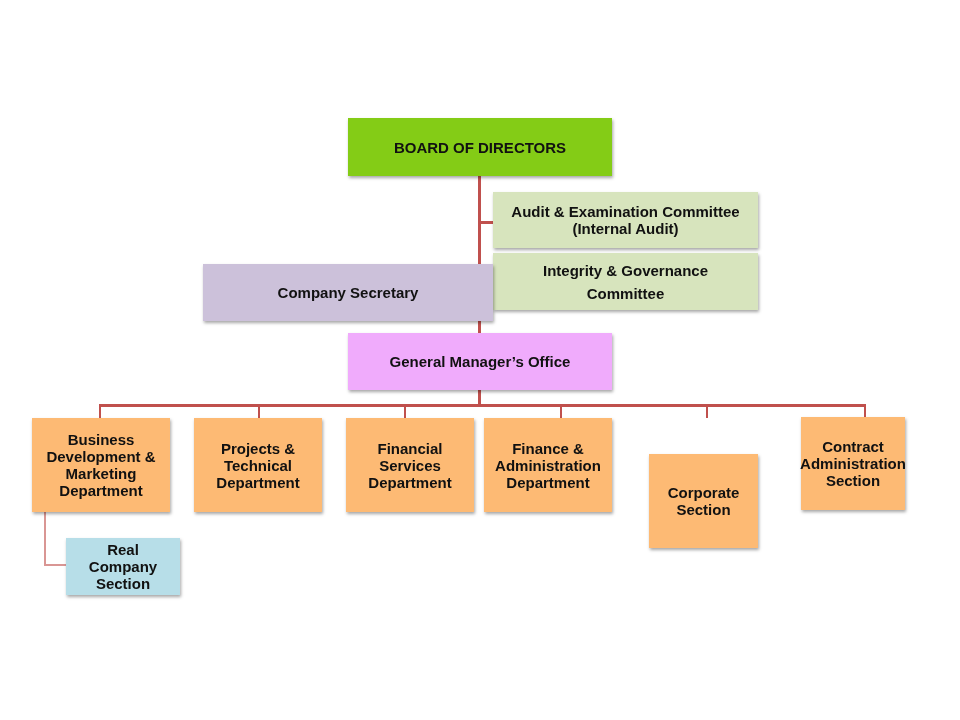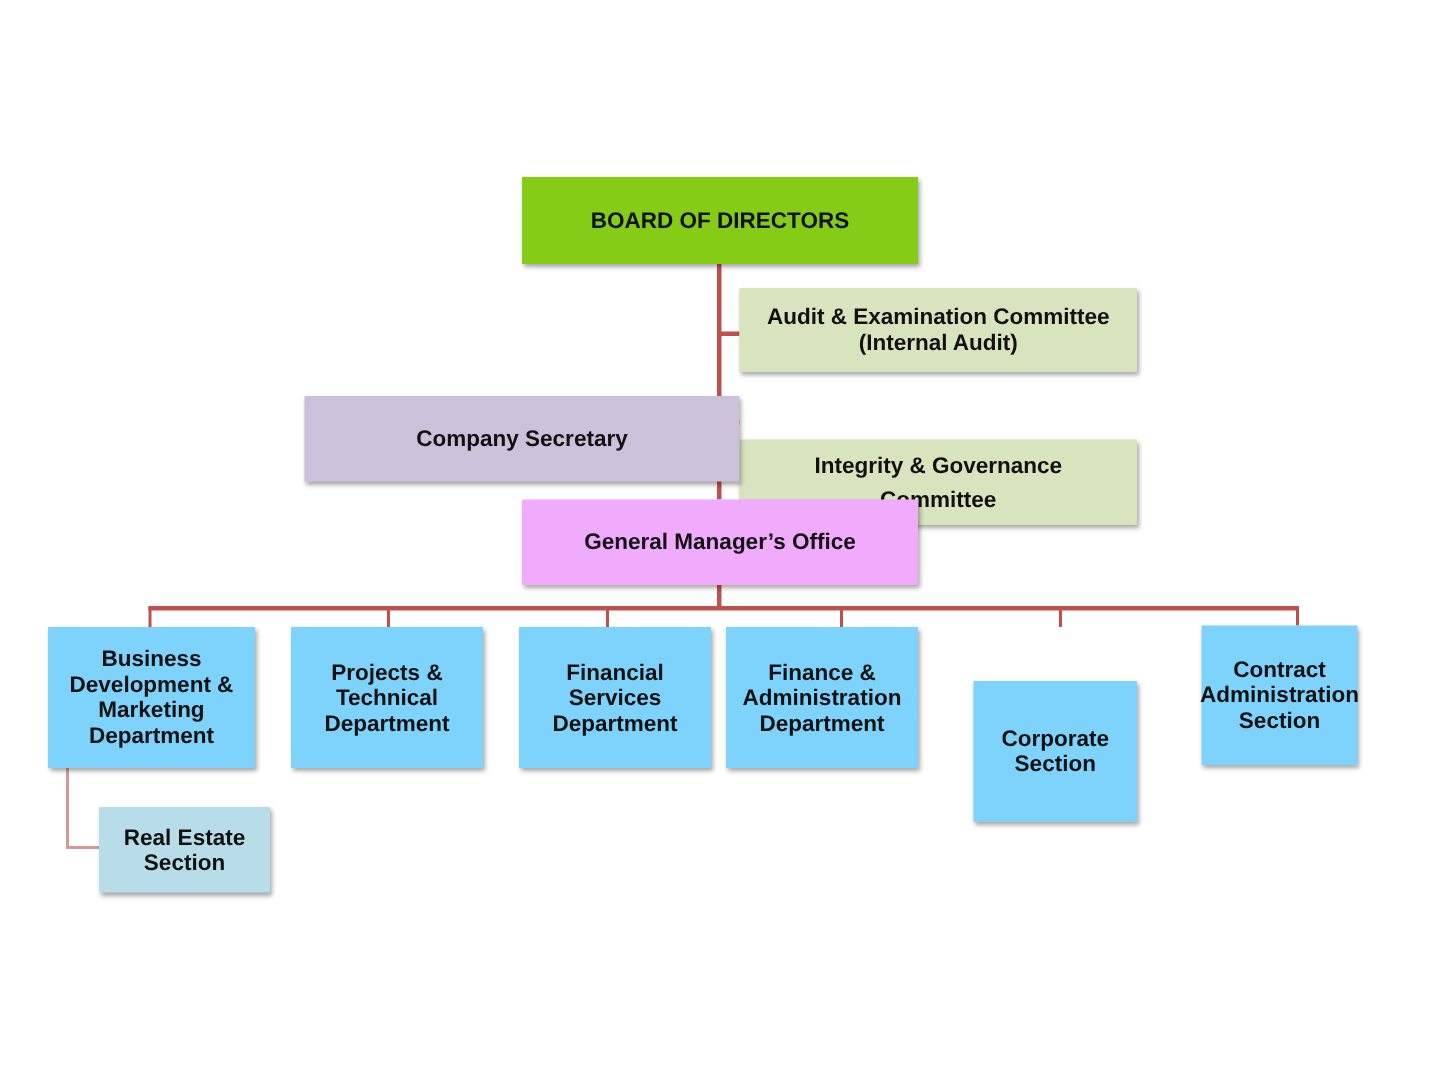--- a/index.html
+++ b/index.html
@@ -5,24 +5,24 @@
     html, body { margin: 0; padding: 0; background: #ffffff; }
     body { width: 960px; height: 720px; position: relative; overflow: hidden;
       font-family: "Liberation Sans", "DejaVu Sans", sans-serif; }
     .box { position: absolute; display: flex; align-items: center; justify-content: center;
       text-align: center; font-weight: bold; color: #111; font-size: 15px; line-height: 17px;
       box-shadow: 1px 2px 3px rgba(0,0,0,0.35); box-sizing: border-box; padding: 0 6px; }
     .box span { display: block; }
     .line { position: absolute; background: #c0504d; }
     .board { left: 348px; top: 118px; width: 264px; height: 58px; background: #84cc16; }
     .audit { left: 493px; top: 192px; width: 265px; height: 56px; background: #d7e4bd; text-align: center; }
-    .integrity { left: 493px; top: 253px; width: 265px; height: 57px; background: #d7e4bd; line-height: 23px; margin-top: 40px; }
+    .integrity { left: 493px; top: 253px; width: 265px; height: 57px; background: #d7e4bd; line-height: 23px; }
     .secretary { left: 203px; top: 264px; width: 290px; height: 57px; background: #ccc1da; }
     .gm { left: 348px; top: 333px; width: 264px; height: 57px; background: #f0abfc; }
-    .dept { top: 418px; height: 94px; background: #7dd3fc; }
+    .dept { top: 418px; height: 94px; background: #fdba74; }
     .realestate { left: 66px; top: 538px; width: 114px; height: 57px; background: #b7dee8; }
   </style>
 </head>
 <body>
 
 <div class="line" style="left:478px; top:176px; width:3px; height:157px;"></div>
 <div class="line" style="left:479px; top:221px; width:14px; height:3px;"></div>
 <div class="line" style="left:479px; top:280px; width:14px; height:3px;"></div>
 <div class="line" style="left:468px; top:291px; width:12px; height:3px;"></div>
 <div class="line" style="left:478px; top:390px; width:3px; height:16px;"></div>
@@ -105,16 +105,16 @@
 <div class="box dept" style="left:801px; width:104px; top:417px; height:93px;">
   <div>
     <span>Contract</span>
     <span>Administration</span>
     <span>Section</span>
   </div>
 </div>
 
 <div class="box realestate">
   <div>
-    <span>Real Estate</span>
+    <span>Real Company</span>
     <span>Section</span>
   </div>
 </div>
 
 </body></html>

